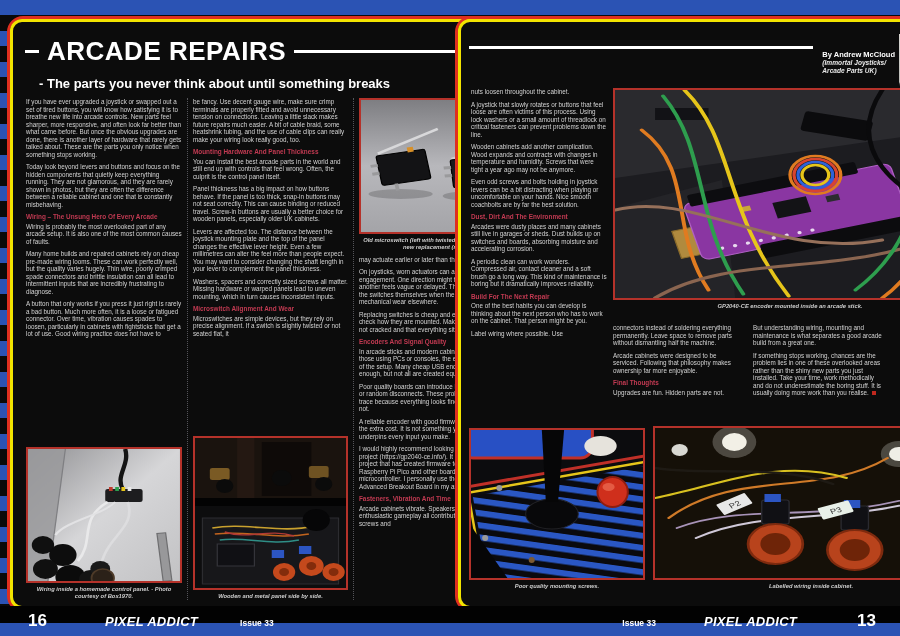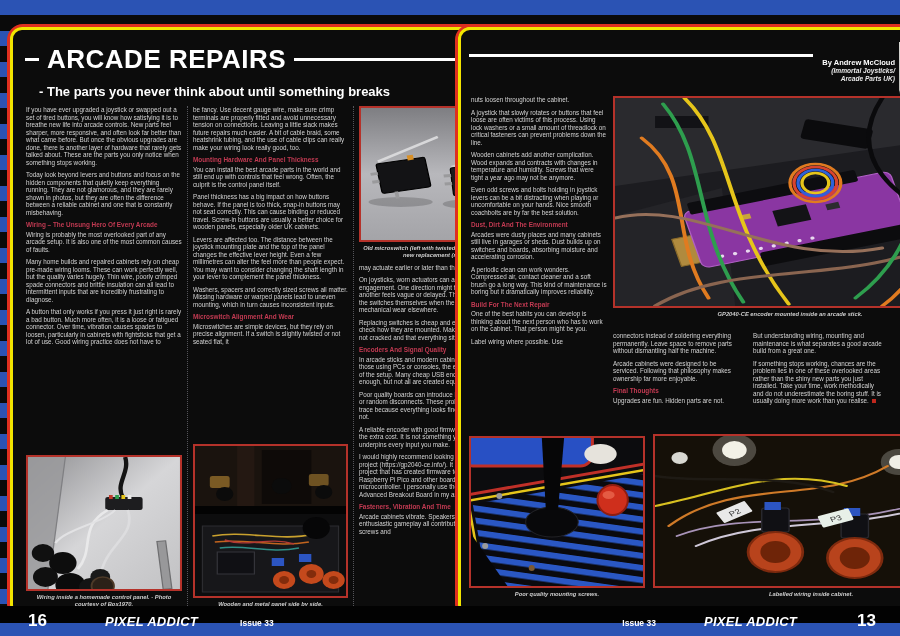--- a/index.html
+++ b/index.html
@@ -1,20 +1,20 @@
 <!DOCTYPE html>
 <html><head>
 <meta charset="utf-8">
 <style>
   html,body{margin:0;padding:0;background:#000;}
   .canvas{position:relative;width:900px;height:636px;overflow:hidden;
     font-family:"Liberation Sans",sans-serif;
     background:repeating-linear-gradient(180deg,#2b53b4 0 15px,#0a0a0a 15px 31px);}
   
-  .page{position:absolute;top:24px;width:526px;height:596px;border:3px solid #df2f1f;border-radius:16px;box-sizing:border-box;}
+  .page{position:absolute;top:16px;width:526px;height:596px;border:3px solid #df2f1f;border-radius:16px;box-sizing:border-box;}
   .page-inner{position:relative;width:100%;height:100%;border:3px solid #f2e400;border-radius:12px;box-sizing:border-box;background:#0c0c0c;overflow:hidden;}
   .page.left{left:7px;}
   .page.right{left:455px;}
   
   .title-row{position:absolute;top:14px;left:12px;right:8px;display:flex;align-items:center;gap:8px;}
   .title-dash{width:14px;height:3px;background:#fff;flex:0 0 auto;}
   h1.article-title{margin:0;font-size:26px;font-weight:700;color:#fff;letter-spacing:.5px;white-space:nowrap;}
   .title-rule{flex:1;height:3px;background:#fff;}
   .subtitle{position:absolute;top:54px;left:26px;font-size:13px;font-weight:700;color:#fff;}
   
@@ -28,21 +28,21 @@
   figure{margin:0;}
   .img{border:2px solid #b5322a;box-sizing:border-box;width:100%;overflow:hidden;background:#111;}
   .img svg{display:block;width:100%;height:100%;}
   .img-wiring{height:136px;}
   .img-panels{height:154px;}
   .img-switches{height:136px;margin-bottom:2px;}
   figcaption{font-size:5.8px;line-height:6.8px;color:#cfcfcf;font-weight:700;font-style:italic;text-align:center;margin-top:3px;}
   
   .top-rule{position:absolute;top:24px;left:8px;width:344px;height:2.5px;background:#fff;}
   .top-dash{position:absolute;top:24px;right:4px;width:12px;height:2.5px;background:#fff;}
-  .credit{position:absolute;top:28px;right:80px;text-align:right;}
+  .credit{position:absolute;top:28px;right:80px;}
   .credit .by{font-size:7.5px;font-weight:700;color:#fff;line-height:9px;}
   .credit .org{font-size:6.6px;font-style:italic;font-weight:700;color:#e8e8e8;line-height:8px;}
   .author-photo{position:absolute;top:12px;right:28px;width:48px;height:52px;background:linear-gradient(#d8d6d2,#bdbbb7);overflow:hidden;}
   .ap-head{position:absolute;left:11px;top:4px;width:26px;height:23px;border-radius:50% 50% 45% 45%;background:#cfc4b6;}
   .ap-eye{position:absolute;top:14px;width:3px;height:2px;background:#3a3a3a;border-radius:50%;}
   .ap-beard{position:absolute;left:10px;top:19px;width:28px;height:30px;border-radius:30% 30% 50% 50%;background:linear-gradient(#efeeec,#d2cfca);}
   .ap-body{position:absolute;bottom:0;left:0;width:100%;height:12px;background:#141414;border-radius:40% 40% 0 0 / 100% 100% 0 0;}
   
   .rp-body{position:absolute;top:0;left:0;right:0;bottom:0;}
   .rcol1{position:absolute;left:10px;top:66px;width:136px;overflow:hidden;height:338px;}

